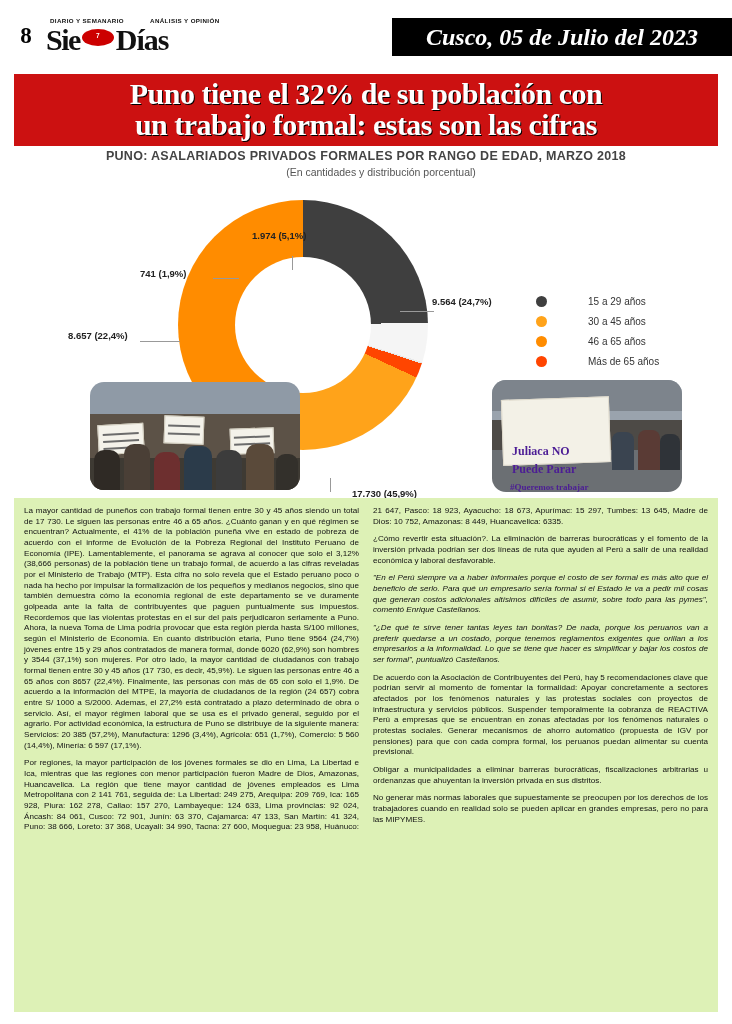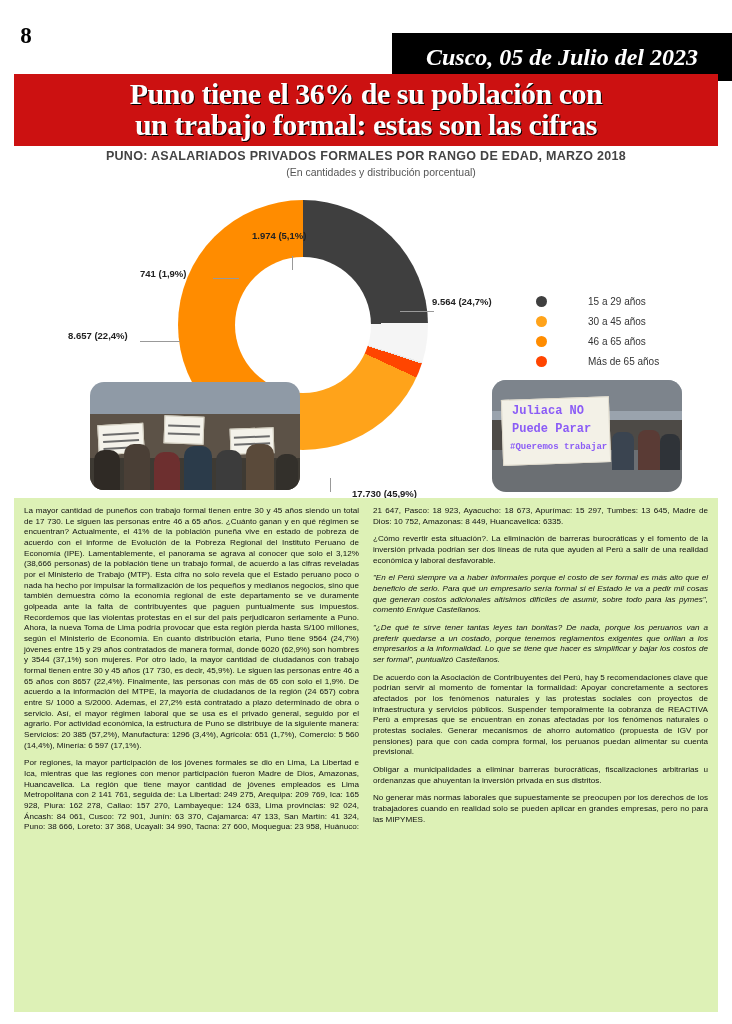--- a/index.html
+++ b/index.html
@@ -36,21 +36,21 @@
   .logo-main .sie { letter-spacing:-1.5px; }
   .logo-seal {
     display:inline-block; width:32px; height:17px; background:#cc0000;
     border-radius:50%; margin:0 2px; position:relative; top:-3px;
   }
   .logo-seal span {
     color:#fff; font-size:6.5px; font-weight:bold; font-family:"Liberation Sans",sans-serif;
     position:absolute; left:0; right:0; top:4px; text-align:center; letter-spacing:0;
   }
   .date-bar {
-    position:absolute; right:0; top:33px; width:340px; height:48px;
+    position:absolute; right:0; top:18px; width:340px; height:38px;
     background:#000; color:#fff; display:flex; align-items:center; justify-content:center;
     font-family:"Liberation Serif", serif; font-size:24px; font-weight:bold;
     font-style:italic;
   }
 
   
   .headline {
     position:absolute; left:14px; top:74px; width:704px; height:72px;
     background:#cc1111; color:#fff;
     display:flex; flex-direction:column; align-items:center; justify-content:center;
@@ -101,21 +101,21 @@
     position:absolute; border-radius:14px; overflow:hidden;
   }
   .photo-left { left:90px; top:382px; width:210px; height:108px; }
   .photo-right { left:492px; top:380px; width:190px; height:112px; }
 
   .ph-sky { position:absolute; left:0; top:0; right:0; height:38%; }
   .ph-ground { position:absolute; left:0; bottom:0; right:0; height:30%; }
   .crowd { position:absolute; }
   .sign { position:absolute; background:#f4f2ea; border:1px solid #cfcabb; }
   .sign i { position:absolute; left:8%; right:8%; height:2px; background:#6b6b6b; display:block; }
-  .ph-text { position:absolute; font-family:Liberation Mono, monospace; color:#8b5cf6; font-weight:bold; }
+  .ph-text { position:absolute; font-family:Liberation Serif, serif; color:#4c1d95; font-weight:bold;margin-top:40px; }
 
   
   .body-box {
     position:absolute; left:14px; top:498px; width:704px; height:514px;
     background:#ddf1b6; padding:8px 10px 6px 10px;
   }
   .cols { column-count:2; column-gap:14px; }
   .cols p {
     margin:0 0 7px 0; font-size:8.1px; line-height:1.32; text-align:justify;
     font-family:"Liberation Sans", sans-serif; color:#111;
@@ -123,25 +123,38 @@
   .cols p.quote { font-style:italic; }
   .cols p.lead-p { }
 </style>
 </head>
 <body>
 
 <div class="page">
 
   <div class="masthead">
     <div class="page-number">8</div>
+    <div class="logo-block">
+      <div class="logo-kicker">
+        <span>DIARIO Y SEMANARIO</span>
+        <span>ANÁLISIS Y OPINIÓN</span>
+      </div>
+      <div class="logo-main">
+        <span class="sie">Sie</span>
+        <span class="logo-seal">
+            <span>7</span>
+          </span>
+        <span>Días</span>
+      </div>
+    </div>
     <div class="date-bar">Cusco, 05 de Julio del 2023</div>
   </div>
 
   <div class="headline">
-    <div>Puno tiene el 36% de su población con</div>
+    <div>Puno tiene el 32% de su población con</div>
     <div>un trabajo formal: estas son las cifras</div>
   </div>
 
   <div class="chart-section">
     <div class="chart-title">PUNO: ASALARIADOS PRIVADOS FORMALES POR RANGO DE EDAD, MARZO 2018</div>
     <div class="chart-sub">(En cantidades y distribución porcentual)</div>
 
     <div class="chart-area">
       <div class="donut-wrap">
         <div class="donut"></div>

